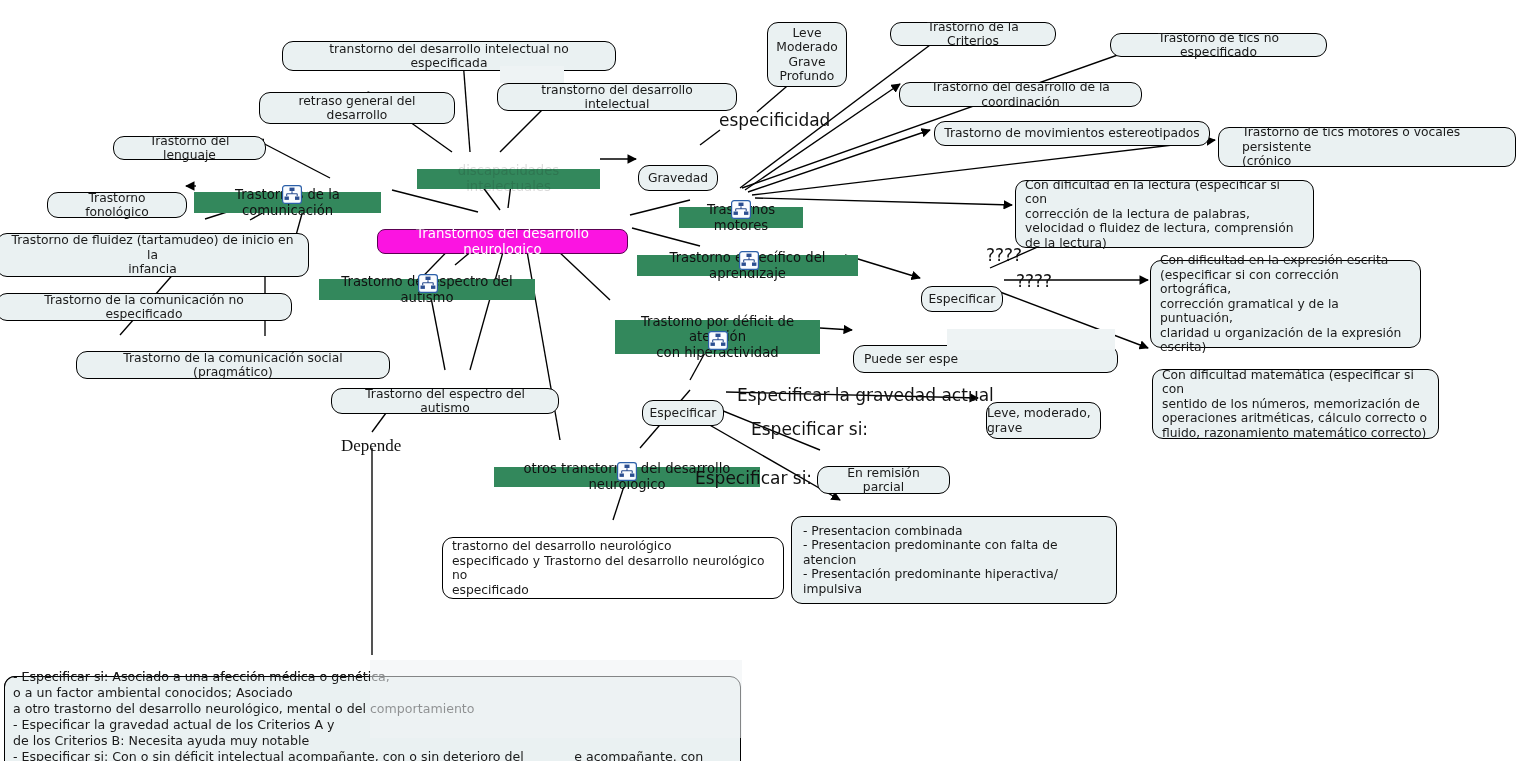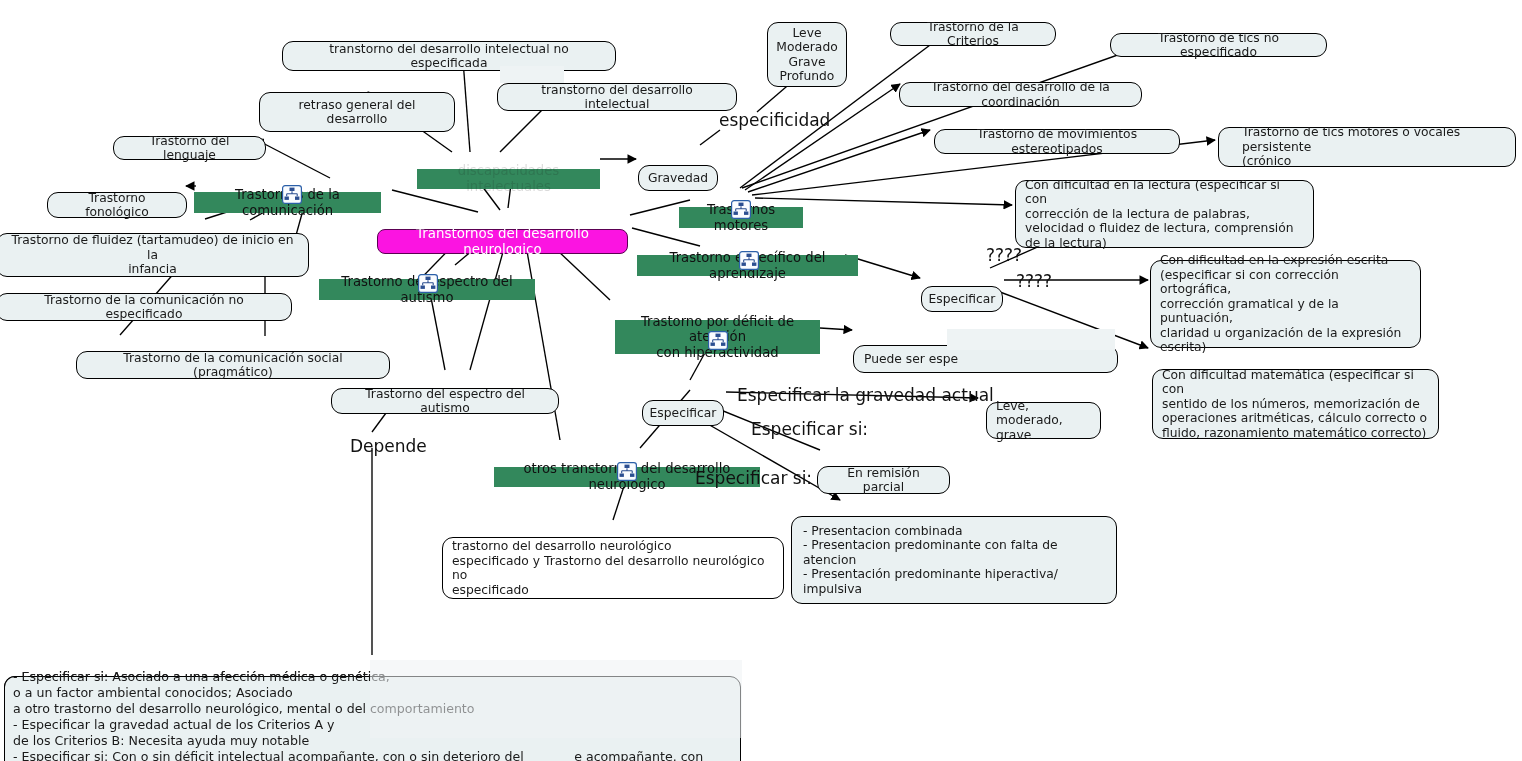--- a/index.html
+++ b/index.html
@@ -175,21 +175,21 @@
       <line x1="626" y1="480" x2="613" y2="520"></line>
 
       <line x1="640" y1="448" x2="690" y2="390"></line>
     </g>
   </svg>
 
   <div class="node box" style="left:282px; top:22px; width:334px; height:30px;">
     <span>transtorno del desarrollo intelectual no especificada</span>
   </div>
 
-  <div class="node box" style="left:259px; top:73px; width:196px; height:40px;">
+  <div class="node box" style="left:259px; top:73px; width:196px; height:32px;">
     <span>retraso general del desarrollo</span>
   </div>
 
   <div class="node box" style="left:497px; top:64px; width:240px; height:28px;">
     <span>transtorno del desarrollo intelectual</span>
   </div>
   <div class="ghost-text" style="left:500px; top:66px; width:64px; height:17px;"></div>
 
   <div class="node box" style="left:767px; top:3px; width:80px; height:65px;">
     <span>Leve
@@ -203,21 +203,21 @@
   </div>
 
   <div class="node box" style="left:1110px; top:14px; width:217px; height:24px;">
     <span>Trastorno de tics no especificado</span>
   </div>
 
   <div class="node box" style="left:899px; top:63px; width:243px; height:25px;">
     <span>Trastorno del desarrollo de la coordinación</span>
   </div>
 
-  <div class="node box" style="left:934px; top:110px; width:246px; height:25px;">
+  <div class="node box" style="left:934px; top:102px; width:276px; height:25px;">
     <span>Trastorno de movimientos estereotipados</span>
   </div>
 
   <div class="node box left" style="left:1218px; top:108px; width:298px; height:40px; padding-left:23px;">
     <span>Trastorno de tics motores o vocales persistente
 (crónico</span>
   </div>
 
   <div class="node box" style="left:113px; top:117px; width:153px; height:24px;">
     <span>Trastorno del lenguaje</span>
@@ -351,21 +351,21 @@
   <div class="ghost-text" style="left:947px; top:329px; width:168px; height:21px;"></div>
 
   <div class="node box" style="left:331px; top:369px; width:228px; height:26px;">
     <span>Trastorno del espectro del autismo</span>
   </div>
 
   <div class="node box" style="left:642px; top:381px; width:82px; height:26px;">
     <span>Especificar</span>
   </div>
 
-  <div class="node box left" style="left:986px; top:383px; width:115px; height:37px; padding-left:9px;justify-content:flex-end;">
+  <div class="node box left" style="left:986px; top:383px; width:115px; height:37px; padding-left:0;">
     <span>Leve, moderado,
 grave</span>
   </div>
 
   <div class="node box" style="left:817px; top:447px; width:133px; height:28px;">
     <span>En remisión parcial</span>
   </div>
 
   <div class="node box left" style="left:791px; top:497px; width:326px; height:88px; padding:6px 11px;">
     <span>- Presentacion combinada
@@ -409,17 +409,17 @@
   </div>
   <div class="linklabel" style="left:737px; top:385px;">
     <span>Especificar la gravedad actual</span>
   </div>
   <div class="linklabel" style="left:751px; top:419px;">
     <span>Especificar si:</span>
   </div>
   <div class="linklabel" style="left:695px; top:468px;">
     <span>Especificar si:</span>
   </div>
-  <div class="linklabel" style="left:350px; top:436px;">
+  <div class="linklabel" style="left:341px; top:436px;font-family:Liberation Serif, serif;">
     <span>Depende</span>
   </div>
 
 </div>
 
 </body></html>

